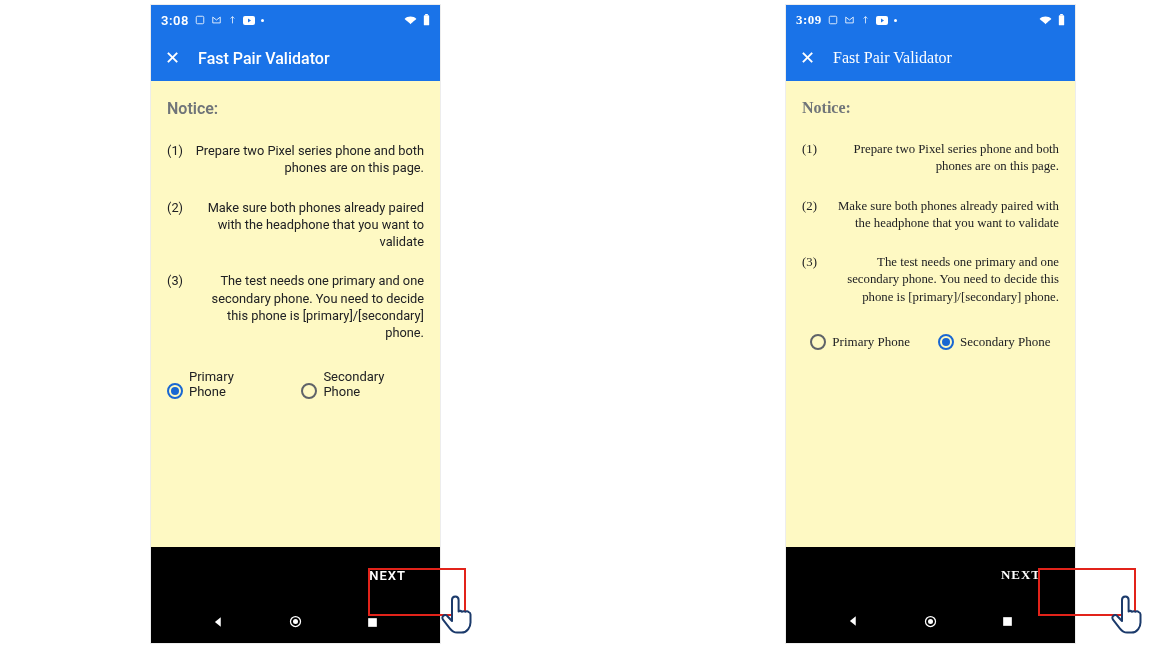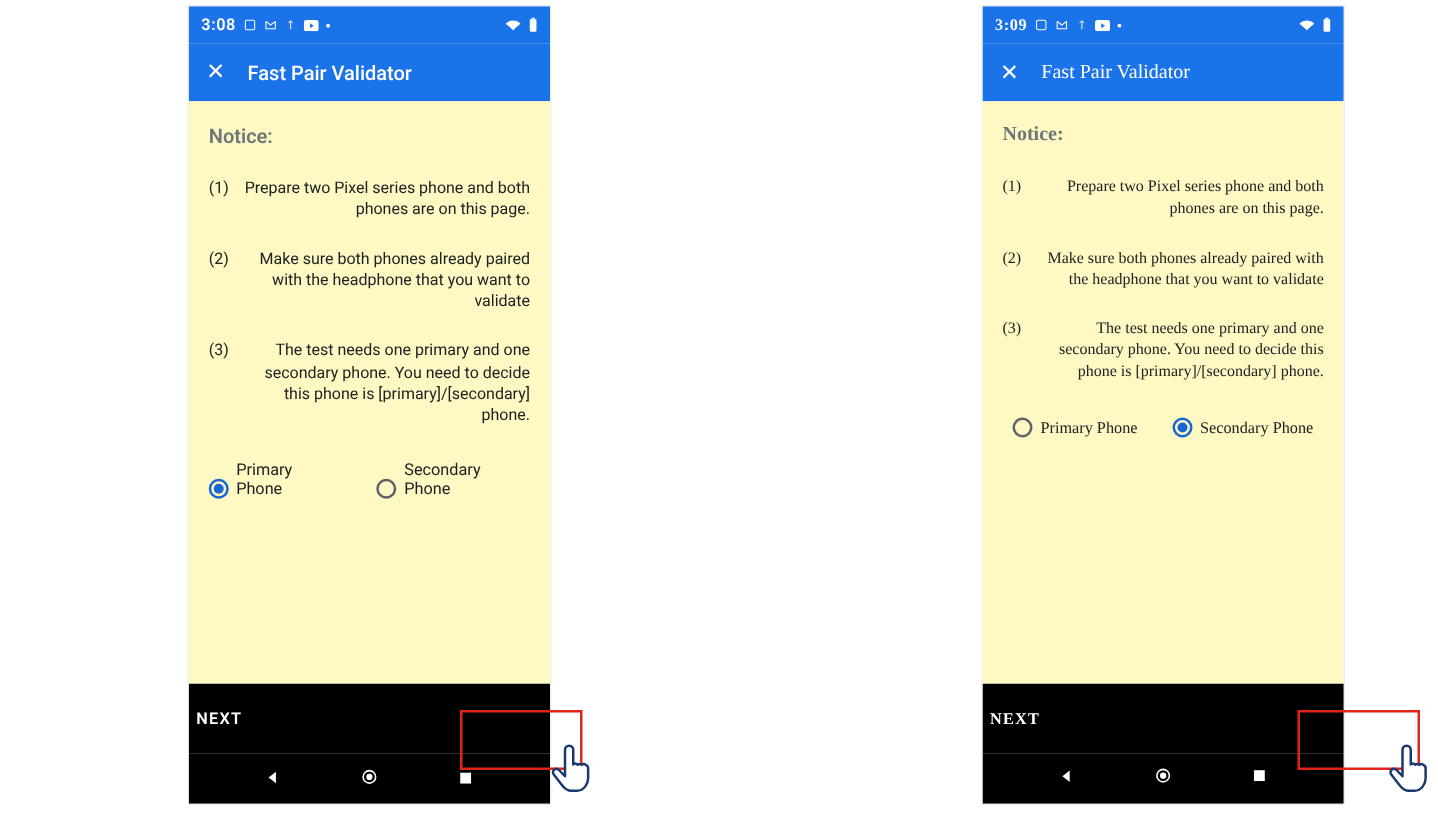--- a/index.html
+++ b/index.html
@@ -113,21 +113,22 @@
   .radio .dotfill {
     width: 8px; height: 8px; border-radius: 50%; background: #1967d2; display:none;
   }
   .radio.sel .dotfill { display:block; }
 
   .bottombar {
     height: 56px;
     background: #000000;
     display: flex;
     align-items: center;
-    padding: 0 6px;
+    justify-content: flex-end;
+    padding: 0 34px;
   }
   .next-btn {
     color: #ffffff;
     font-size: 13px;
     font-weight: 600;
     letter-spacing: 1px;
     cursor: pointer;
   }
 
   .navbar {

